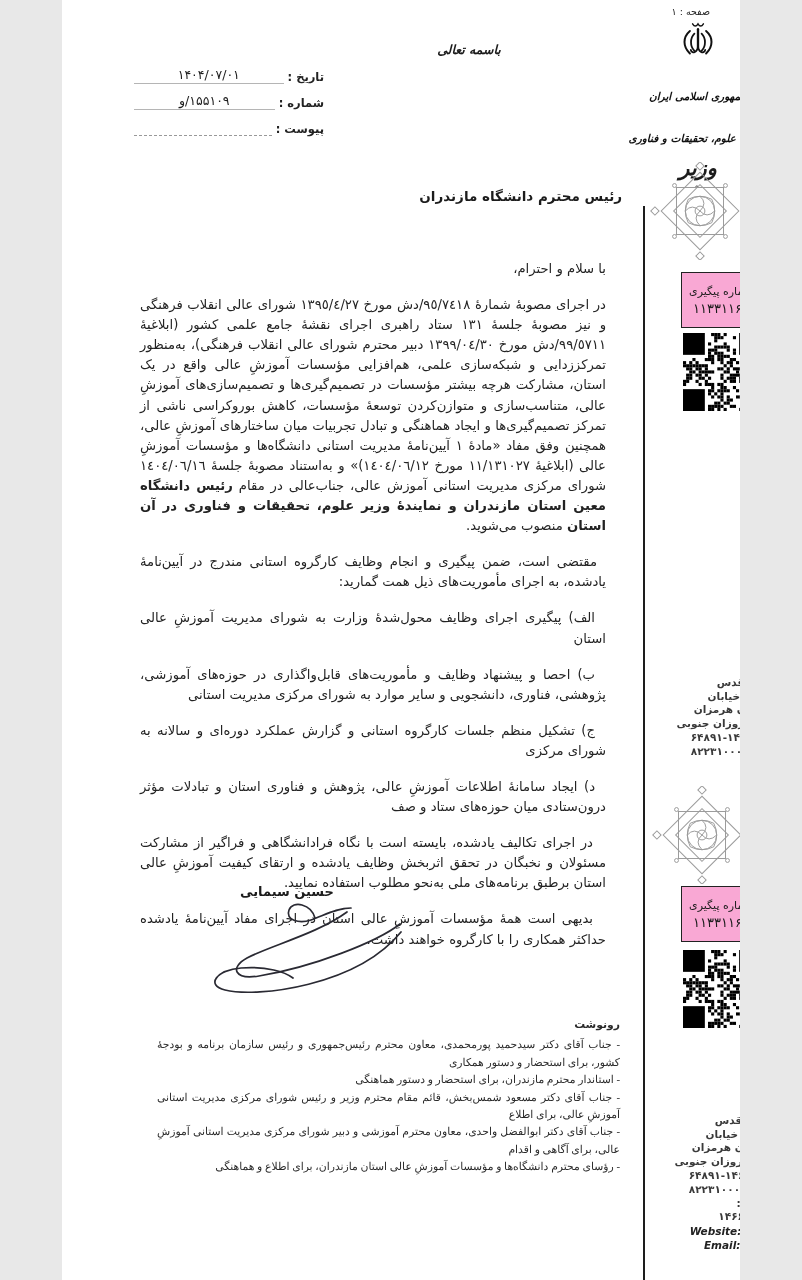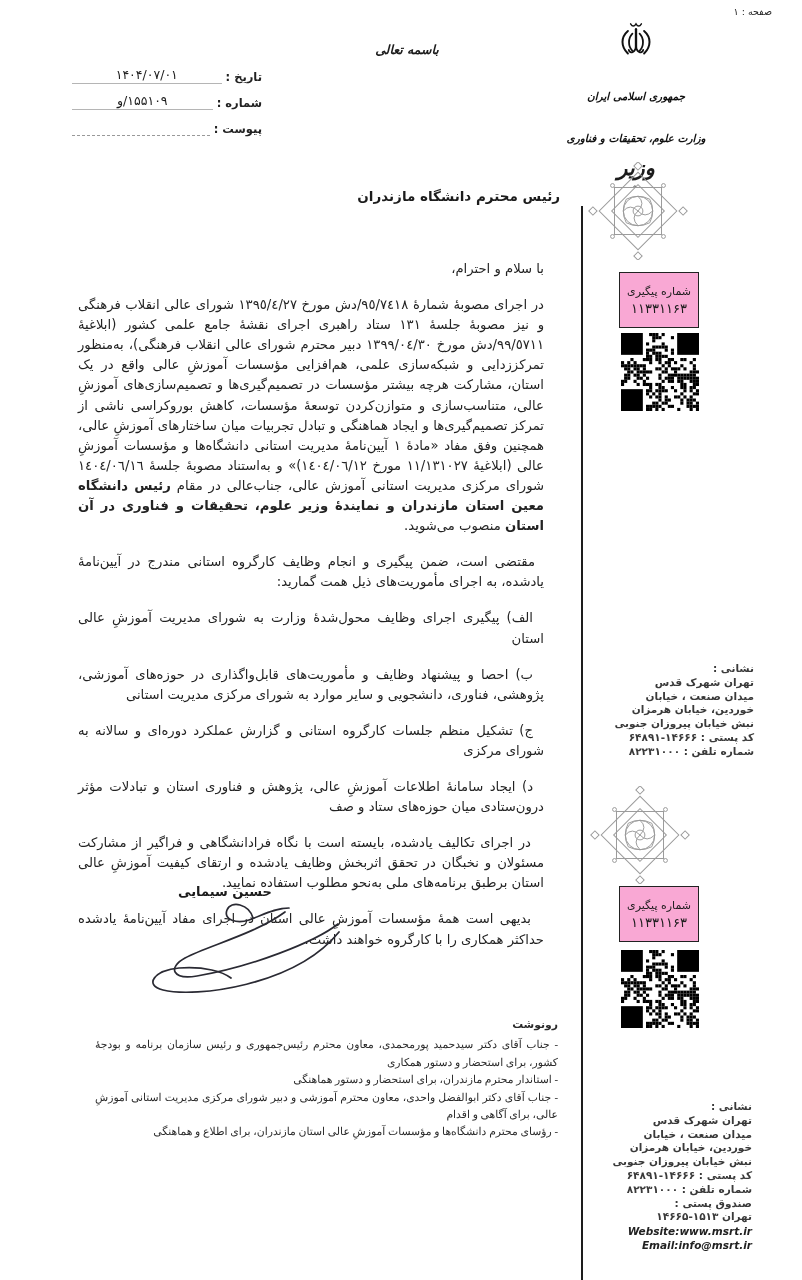--- a/index.html
+++ b/index.html
@@ -1,16 +1,16 @@
 <!DOCTYPE html>
 <html lang="fa" dir="rtl"><head>
 <meta charset="utf-8">
 <style>
   html,body{margin:0;padding:0;background:#e8e8e8;}
-  .page{position:relative;width:802px;height:1280px;margin:0 auto;background:#ffffff;
+  .page{position:relative;width:678px;height:1280px;margin:0 auto;background:#ffffff;
         font-family:"DejaVu Sans",sans-serif;color:#1c1c1c;overflow:hidden;direction:rtl;}
   .abs{position:absolute;}
 
   
   .page-num{top:6px;right:30px;font-size:9.5px;color:#222;}
 
   
   .bismillah{top:42px;left:352px;width:110px;text-align:center;font-size:12.5px;font-style:italic;font-weight:bold;}
 
   
@@ -644,18 +644,19 @@
     <path d="M120,22 C116,8 98,4 94,14 C90,24 104,28 116,24 C130,19 142,12 156,12"></path>
     <path d="M152,16 C122,38 74,50 52,62 C34,72 40,84 64,80 C118,71 182,46 205,28"></path>
     <path d="M206,36 C162,90 62,102 30,94 C10,89 22,74 46,72 C72,70 90,76 98,82"></path>
   </svg>
 
   <div class="abs cc">
     <div class="cc-title">رونوشت</div>
     <ul class="cc-list">
         <li>جناب آقای دکتر سیدحمید پورمحمدی، معاون محترم رئیس‌جمهوری و رئیس سازمان برنامه و بودجهٔ کشور، برای استحضار و دستور همکاری</li>
         <li>استاندار محترم مازندران، برای استحضار و دستور هماهنگی</li>
+        <li>جناب آقای دکتر مسعود شمس‌بخش، قائم مقام محترم وزیر و رئیس شورای مرکزی مدیریت استانی آموزشِ عالی، برای اطلاع</li>
         <li>جناب آقای دکتر ابوالفضل واحدی، معاون محترم آموزشی و دبیر شورای مرکزی مدیریت استانی آموزشِ عالی، برای آگاهی و اقدام</li>
         <li>رؤسای محترم دانشگاه‌ها و مؤسسات آموزشِ عالی استان مازندران، برای اطلاع و هماهنگی</li>
       </ul>
   </div>
 
 </div>
 
 </body></html>

